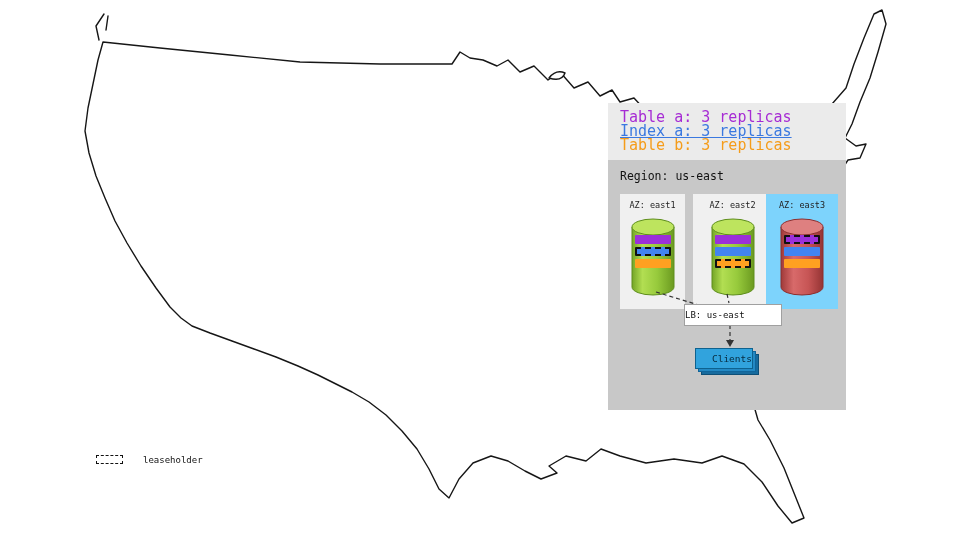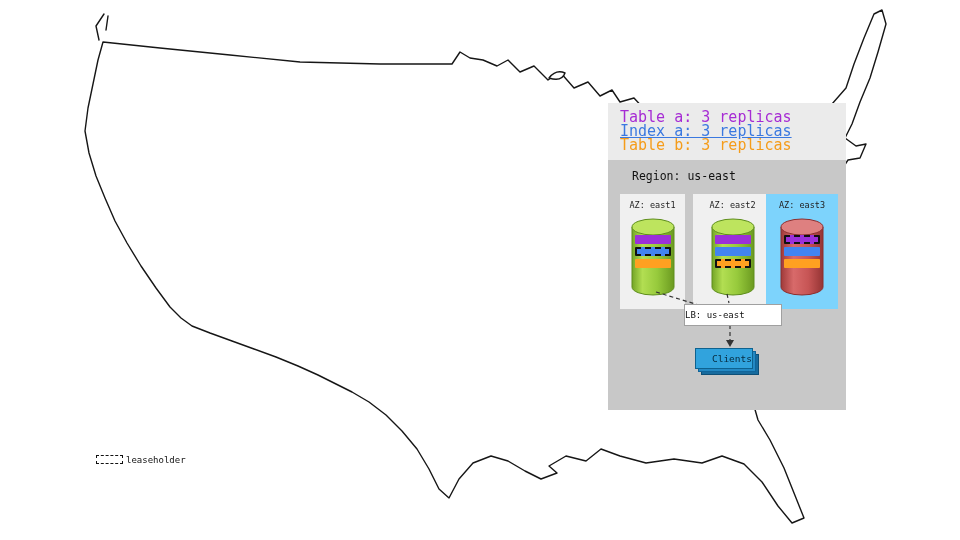--- a/index.html
+++ b/index.html
@@ -13,21 +13,21 @@
 
   
   #legend-panel{left:608px;top:103px;width:238px;height:57px;background:#ebebeb;z-index:3;}
   .legend-line{position:absolute;left:12px;font-size:15px;line-height:12px;white-space:pre;text-align:center;}
   .legend-line.l0{top:8px;color:#a62bd4;}
   .legend-line.l1{top:22px;color:#3a78e0;text-decoration:underline;}
   .legend-line.l2{top:36px;color:#f59c1a;}
 
   
   #region-panel{left:608px;top:160px;width:238px;height:250px;background:#c8c8c8;z-index:3;}
-  #region-title{position:absolute;left:12px;top:9px;font-size:11.5px;color:#111;margin-left:12px;}
+  #region-title{position:absolute;left:12px;top:9px;font-size:11.5px;color:#111;}
 
   .az{position:absolute;top:34px;height:115px;background:#f0f0f0;}
   .az.az1{left:12px;width:65px;}
   .az.az2{left:85px;width:79px;}
   .az.az3{left:158px;width:72px;background:#7dd3fc;}
   .az-label{position:absolute;top:6px;left:0;right:0;text-align:center;font-size:8.5px;color:#222;}
 
   .cyl{position:absolute;left:50%;transform:translateX(-50%);top:24px;width:44px;height:78px;}
   .bars{position:absolute;left:4px;top:0;width:36px;}
   .bar{position:absolute;left:0;width:36px;height:9px;box-sizing:border-box;border-radius:1px;}
@@ -48,21 +48,21 @@
   #clients .front{left:0;top:0;background:#31a3dd;border:1px solid #0e628f;
                   font-size:9.5px;line-height:19px;text-align:right;color:#062a3d;}
 
   
   #connector-svg{position:absolute;left:0;top:0;z-index:5;pointer-events:none;}
 
   
   #map-legend{left:96px;top:449px;z-index:3;height:12px;}
   #lease-swatch{display:inline-block;width:27px;height:9px;border:1.5px dashed #111;
                 box-sizing:border-box;vertical-align:middle;background:#fff;}
-  #lease-label{font-size:9px;color:#111;vertical-align:middle;margin-left:3px;}
+  #lease-label{font-size:9px;color:#111;vertical-align:middle;margin-left:20px;}
 </style>
 </head>
 <body>
 
 <div id="app">
 
   <svg id="map-svg" width="960" height="540" viewBox="0 0 960 540">
     <g fill="#ffffff" stroke="#161616" stroke-width="1.4" stroke-linejoin="round" stroke-linecap="round">
       <path d="M103 42 L160 48 L230 55 L300 62 L380 64 L452 64 L460 52 L470 58 L483 60
         L497 66 L508 60 L520 72 L534 66 L548 80 L560 72 L574 88 L588 82 L600 96 L612 90

